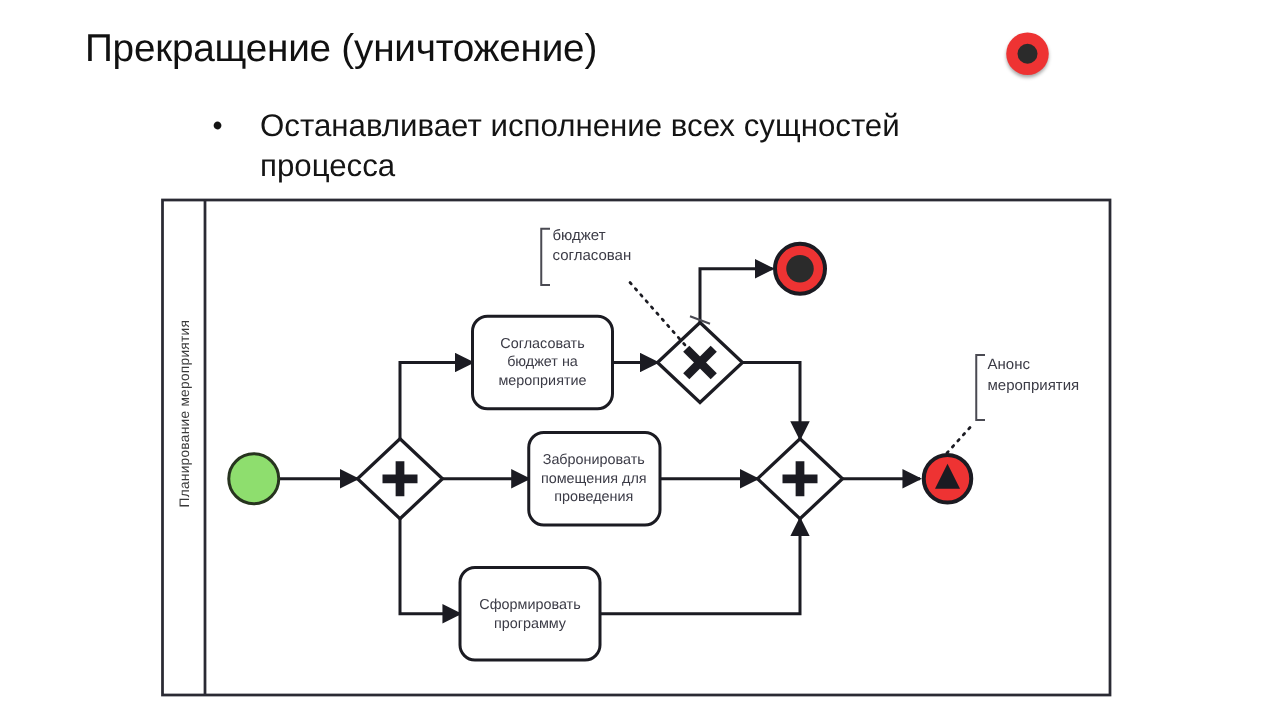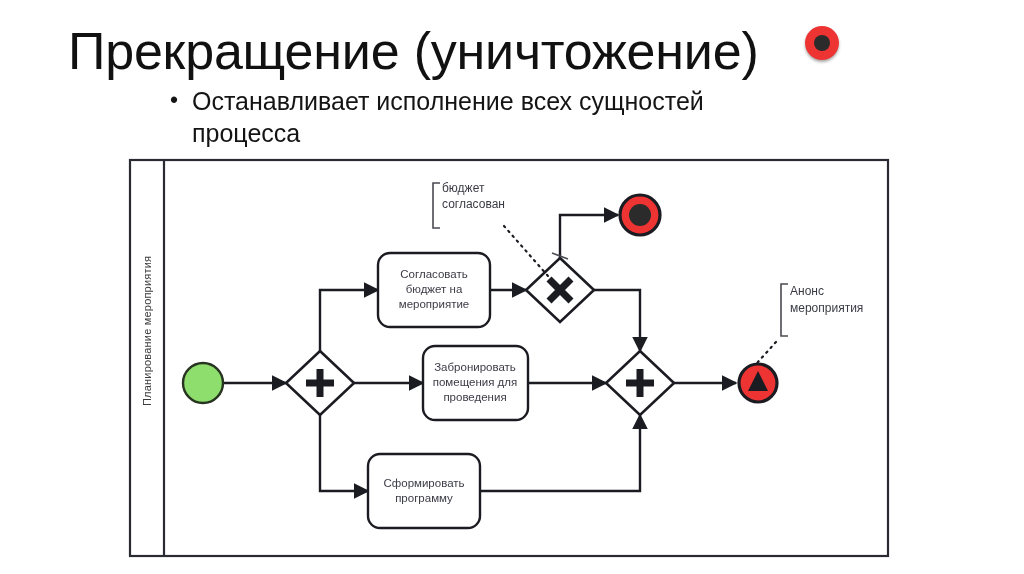--- a/index.html
+++ b/index.html
@@ -15,21 +15,21 @@
     font-family: "Liberation Sans", "DejaVu Sans", sans-serif;
     color: #000000;
   }
 
   
   #slide-title {
     position: absolute;
     left: 68px;
     top: 22px;
     width: 740px;
-    font-size: 52px;
+    font-size: 31px;
     line-height: 1.12;
     font-weight: 400;
     color: #111111;
     letter-spacing: -0.2px;
     white-space: nowrap;
   }
 
   #bullet-list {
     position: absolute;
     left: 170px;
@@ -45,20 +45,21 @@
   }
   .bullet-dot {
     flex: 0 0 auto;
     width: 22px;
     font-size: 23px;
     line-height: 1.26;
     color: #141414;
   }
   .bullet-text {
     flex: 1 1 auto;
+    margin-left: 16px;
   }
 
   
   #terminate-badge {
     position: absolute;
     left: 805px;
     top: 26px;
     width: 34px;
     height: 34px;
     border-radius: 50%;

